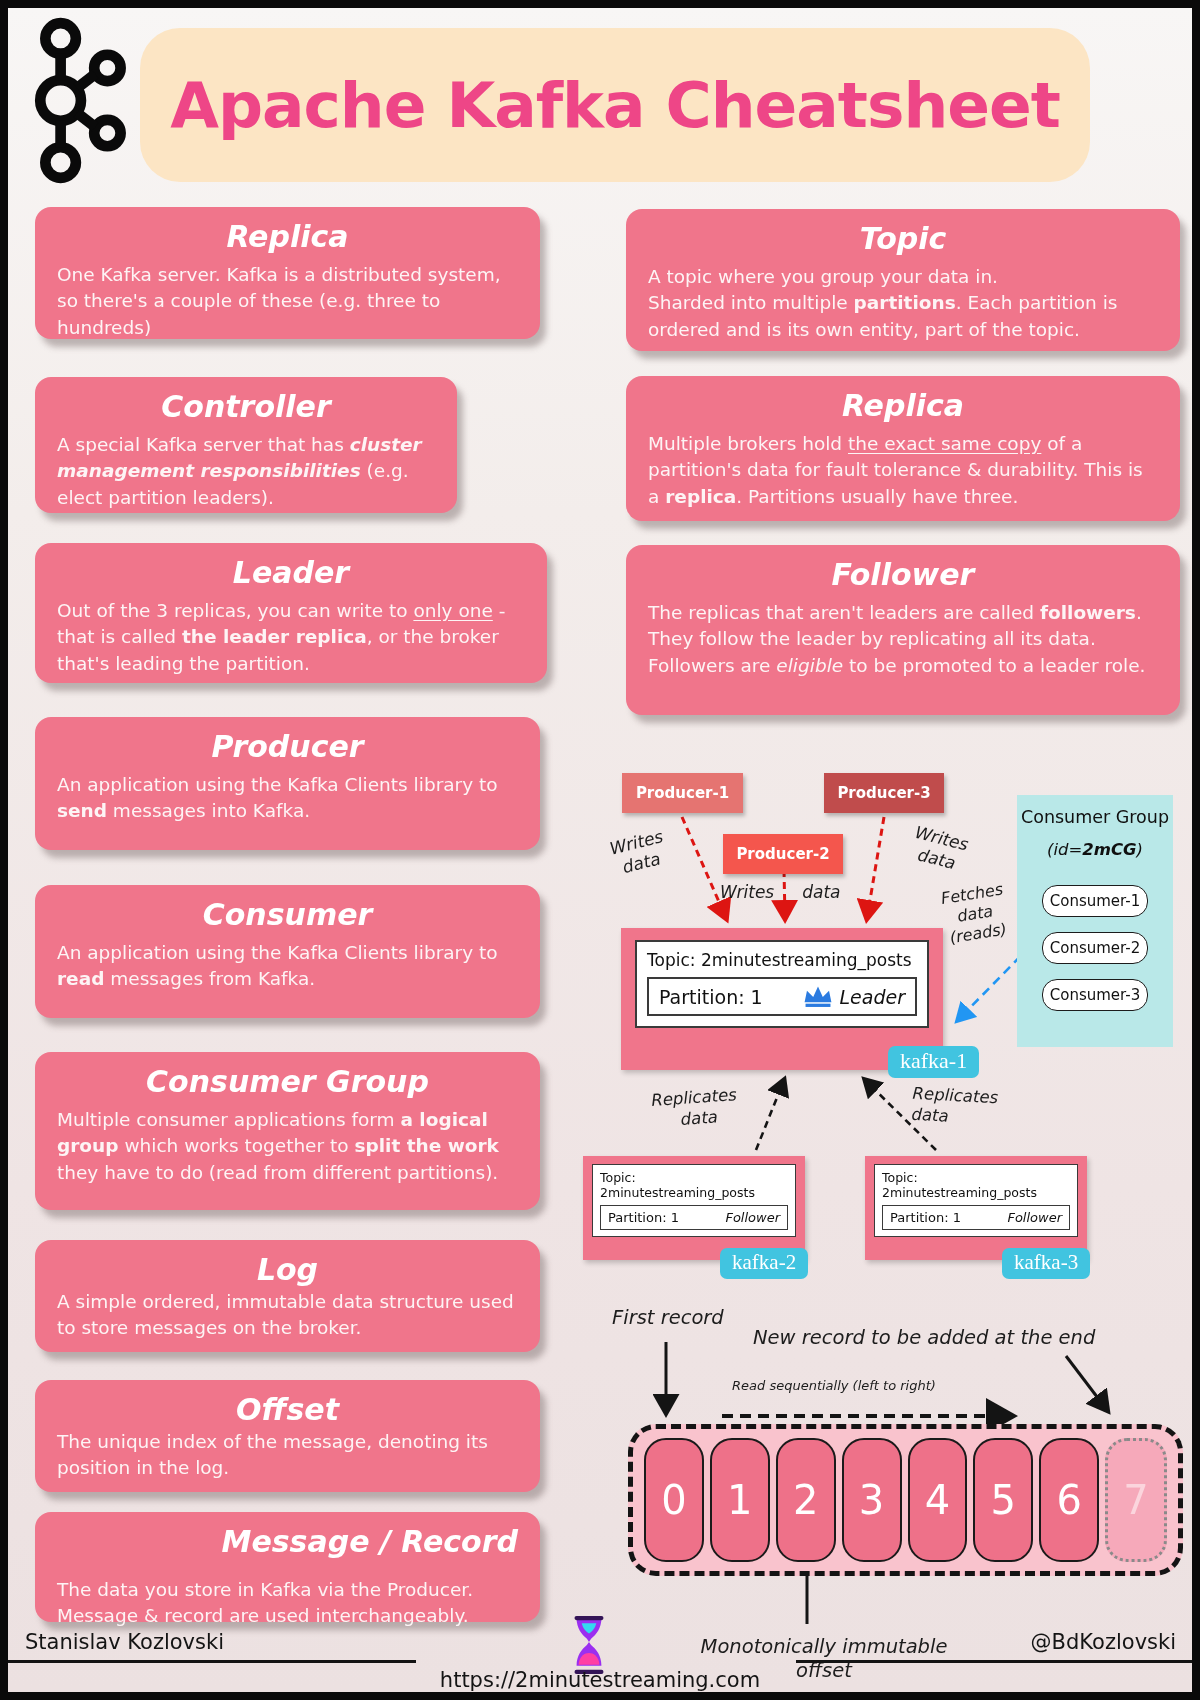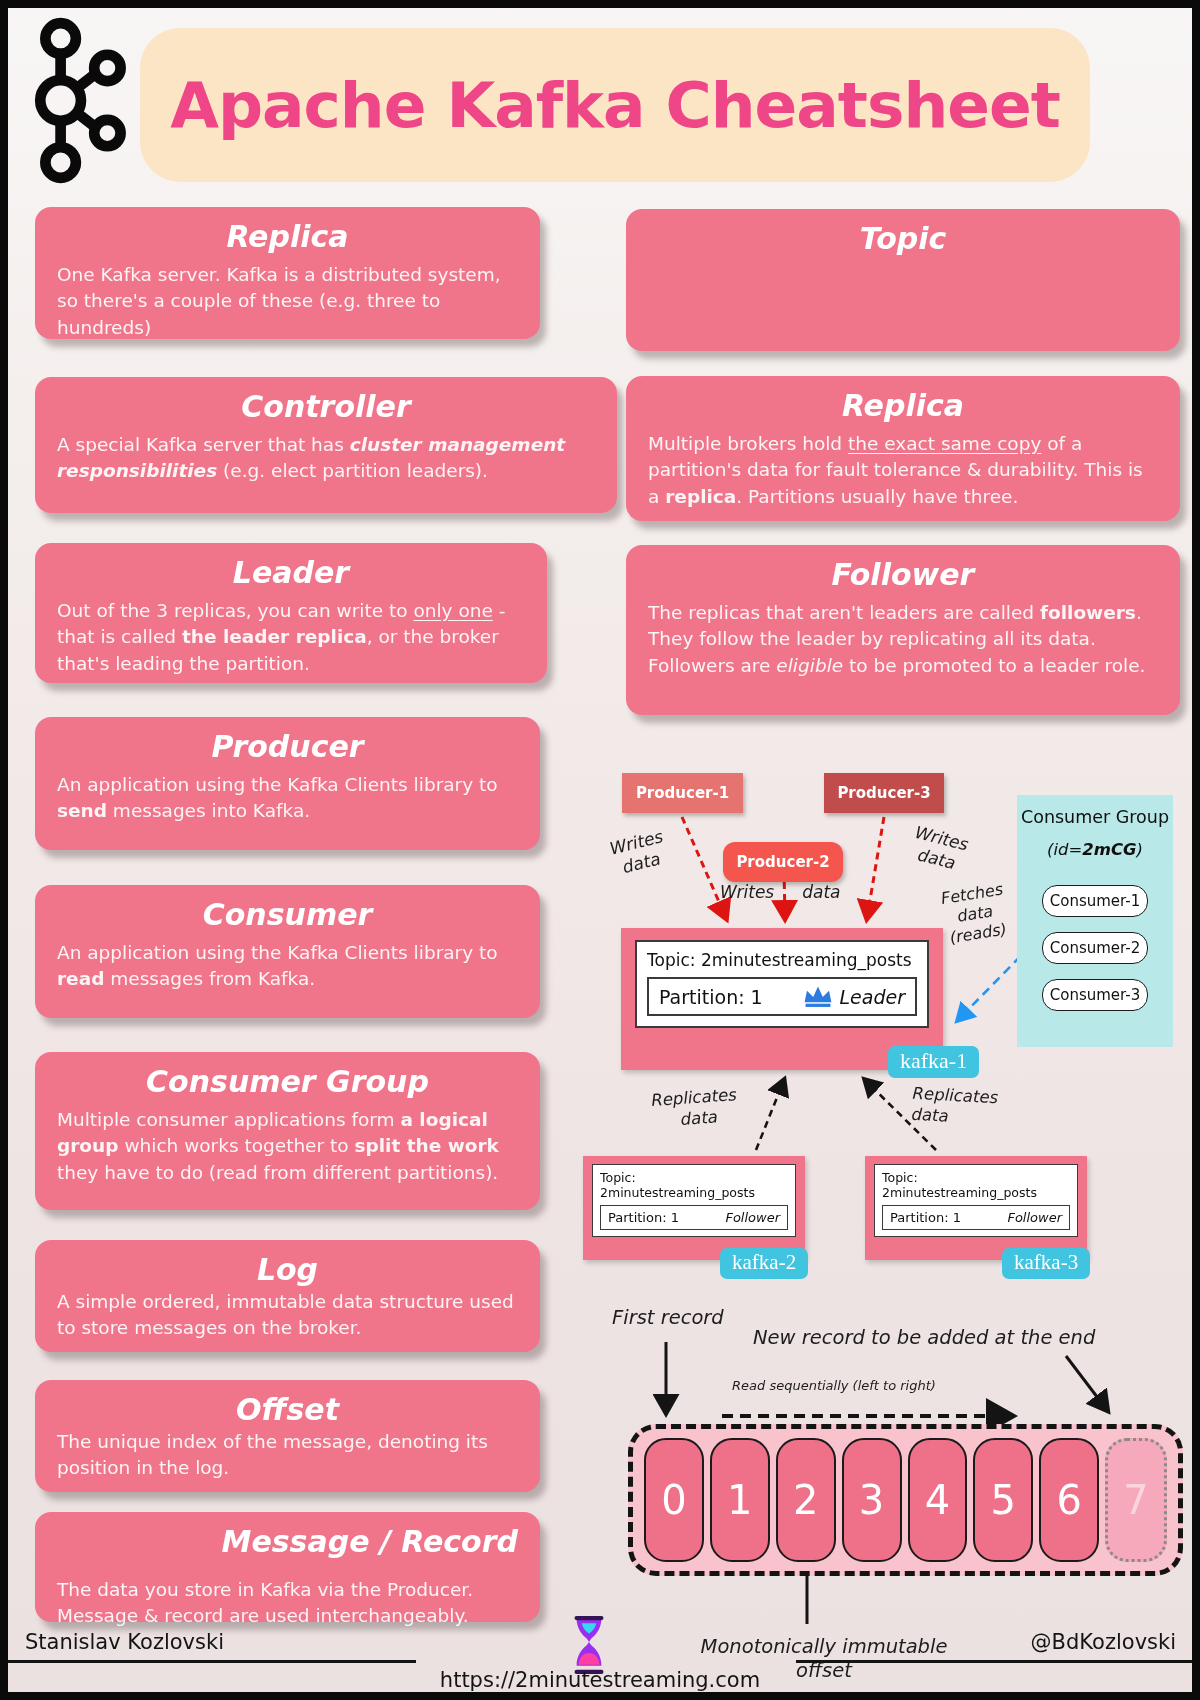--- a/index.html
+++ b/index.html
@@ -65,21 +65,21 @@
     </g>
   </svg>
   <div class="title-box">
     <h1>Apache Kafka Cheatsheet</h1>
   </div>
 
   <section class="card" style="left:27px; top:199px; width:505px; height:132px;">
     <h2>Replica</h2>
     <p><span>One Kafka server. Kafka is a distributed system, so there's a couple of these (e.g. three to hundreds)</span></p>
   </section>
-  <section class="card" style="left:27px; top:369px; width:582px; height:136px;">
+  <section class="card" style="left:27px; top:369px; width:422px; height:136px;">
     <h2>Controller</h2>
     <p><span>A special Kafka server that has </span><span class="rb ri">cluster management responsibilities</span><span> (e.g. elect partition leaders).</span></p>
   </section>
   <section class="card" style="left:27px; top:535px; width:512px; height:140px;">
     <h2>Leader</h2>
     <p><span>Out of the 3 replicas, you can write to </span><span class="ru">only one</span><span> - that is called </span><span class="rb">the leader replica</span><span>, or the broker that's leading the partition.</span></p>
   </section>
   <section class="card" style="left:27px; top:709px; width:505px; height:133px;">
     <h2>Producer</h2>
     <p><span>An application using the Kafka Clients library to </span><span class="rb">send</span><span> messages into Kafka.</span></p>
@@ -100,20 +100,21 @@
     <h2 style="margin-bottom:2px;">Offset</h2>
     <p><span>The unique index of the message, denoting its position in the log.</span></p>
   </section>
   <section class="card" style="left:27px; top:1504px; width:505px; height:110px;">
     <h2 style="margin-bottom:18px;text-align:right;">Message / Record</h2>
     <p><span>The data you store in Kafka via the Producer. Message &amp; record are used interchangeably.</span></p>
   </section>
 
   <section class="card" style="left:618px; top:201px; width:554px; height:142px;">
     <h2>Topic</h2>
+    <p><span>A topic where you group your data in.</span><br><span>Sharded into multiple </span><span class="rb">partitions</span><span>. Each partition is ordered and is its own entity, part of the topic.</span></p>
   </section>
   <section class="card" style="left:618px; top:368px; width:554px; height:145px;">
     <h2>Replica</h2>
     <p><span>Multiple brokers hold </span><span class="ru">the exact same copy</span><span> of a partition's data for fault tolerance &amp; durability. This is a </span><span class="rb">replica</span><span>. Partitions usually have three.</span></p>
   </section>
   <section class="card" style="left:618px; top:537px; width:554px; height:170px;">
     <h2>Follower</h2>
     <p><span>The replicas that aren't leaders are called </span><span class="rb">followers</span><span>. They follow the leader by replicating all its data. Followers are </span><span class="ri">eligible</span><span> to be promoted to a leader role.</span></p>
   </section>
 
@@ -139,21 +140,21 @@
       <path d="M376 460 L305 390" stroke="#141414" stroke-width="2.6" stroke-dasharray="7 5" fill="none" marker-end="url(#ab)"></path>
       <path d="M106 652 L106 722" stroke="#141414" stroke-width="3" fill="none" marker-end="url(#ab)"></path>
       <path d="M506 666 L547 720" stroke="#141414" stroke-width="3" fill="none" marker-end="url(#ab)"></path>
       <path d="M162 726 L450 726" stroke="#141414" stroke-width="4" stroke-dasharray="11 7" fill="none" marker-end="url(#ab)"></path>
       <path d="M247 934 L247 854" stroke="#141414" stroke-width="3" fill="none" marker-end="url(#ab)"></path>
     </svg>
 
     <div class="producer p1" style="left:62px; top:83px; width:121px;text-align:right;">
       <span>Producer-1</span>
       </div>
-    <div class="producer p2" style="left:163px; top:152px; width:120px;border-radius:12px;">
+    <div class="producer p2" style="left:163px; top:144px; width:120px;">
       <span>Producer-2</span>
       </div>
     <div class="producer p3" style="left:264px; top:83px; width:120px;">
       <span>Producer-3</span>
       </div>
 
     <div class="hand" style="left:52px; top:142px; transform:rotate(-14deg); text-align:center;">
       <div>Writes</div>
       <div>data</div>
     </div>

